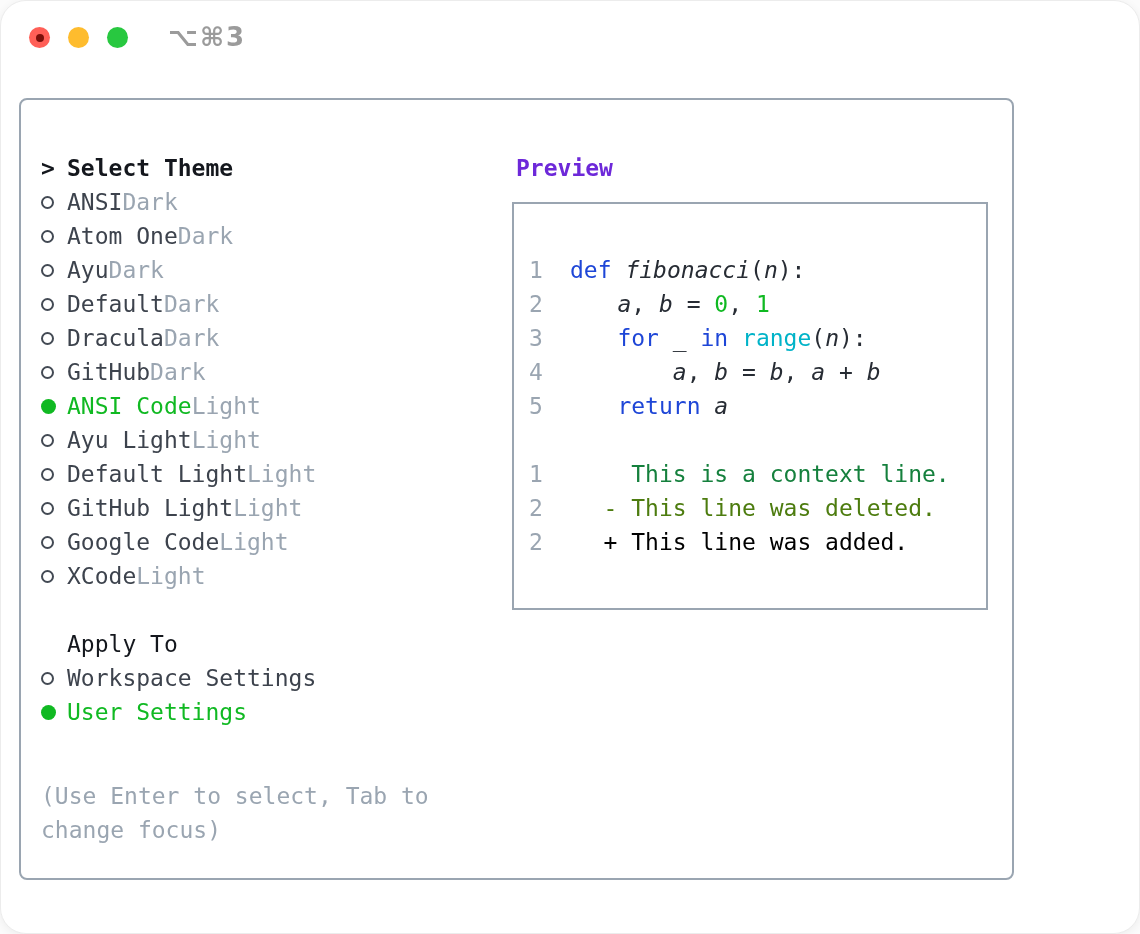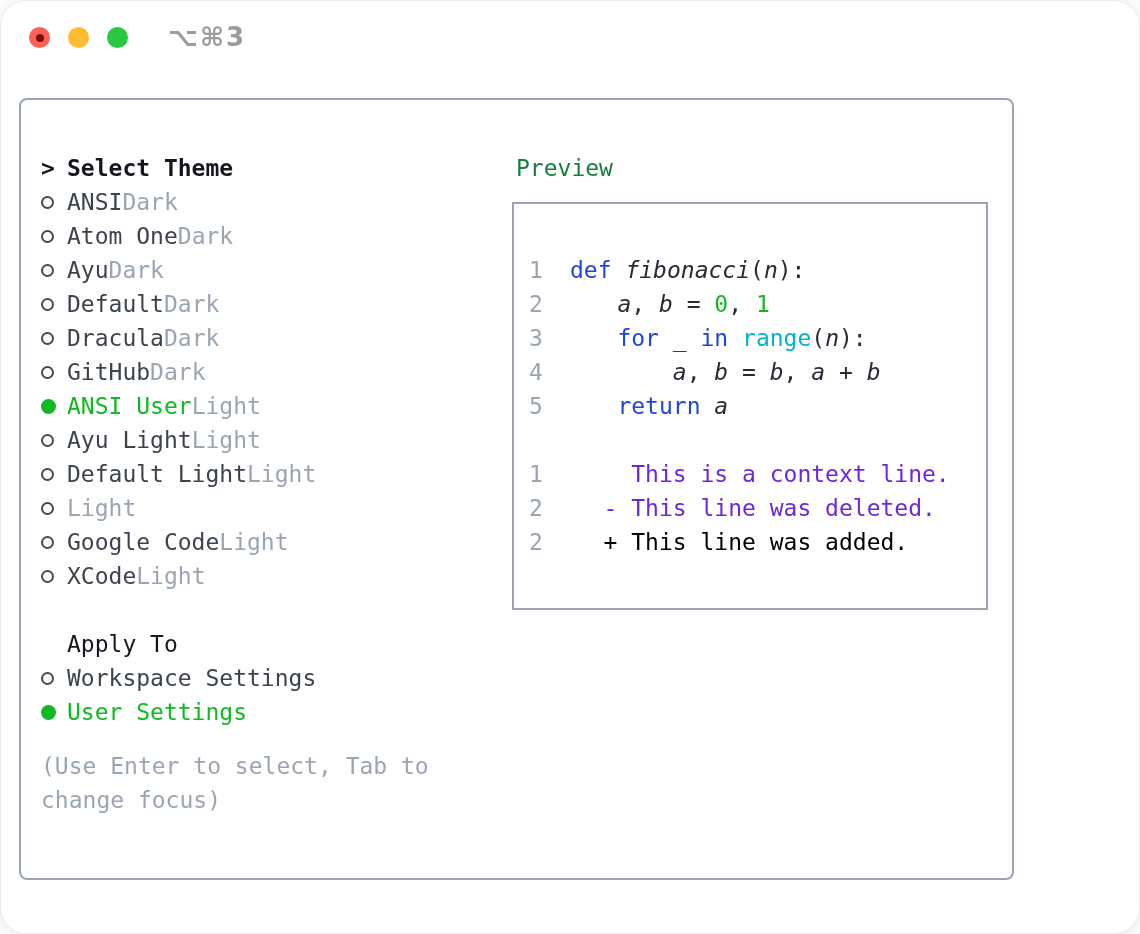--- a/index.html
+++ b/index.html
@@ -20,24 +20,24 @@
   .left-col{position:absolute;left:20px;top:51px;}
   .row{display:flex;height:34px;align-items:center;font-size:23px;color:#3d434d;white-space:pre;cursor:default;}
   .icon-col{width:26px;flex:0 0 26px;display:flex;align-items:center;}
   .pointer{font-weight:bold;color:#14171d;}
   .title-text{font-weight:bold;color:#14171d;}
   .radio{width:13px;height:13px;border:2px solid #434a54;border-radius:50%;box-sizing:border-box;}
   .radio.sel{width:15px;height:15px;border:none;background:#10b922;}
   .variant{color:#9aa5b1;}
   .spacer{height:34px;}
   .apply-title{color:#14171d;}
-  .help{color:#9aa5b1;font-size:23px;line-height:34px;white-space:pre;margin-top:20px;}
+  .help{color:#9aa5b1;font-size:23px;line-height:34px;white-space:pre;margin-top:50px;}
   
   .right-col{position:absolute;left:491px;top:51px;}
-  .preview-title{height:34px;line-height:34px;padding-left:4px;font-size:23px;font-weight:normal;color:#15803d;}
+  .preview-title{height:34px;line-height:34px;padding-left:4px;font-size:23px;font-weight:bold;color:#6d28d9;}
   .preview-box{margin-top:17px;width:476px;height:408px;border:2px solid #9aa5b1;box-sizing:border-box;
                background:#fff;padding:49px 0 0 15px;overflow:hidden;}
   .pline{height:34px;line-height:34px;font-size:23px;white-space:pre;}
   .ln{display:inline-block;width:14px;margin-right:19px;color:#9aa5b1;}
   .i{font-style:italic;}
 </style>
 </head>
 <body>
 
 <div class="window">
@@ -58,24 +58,24 @@
         <span class="icon-col"><span class="pointer">&gt;</span></span>
         <span class="title-text">Select Theme</span>
       </div>
       <div id="theme-rows">
           <div class="row"><span class="icon-col"><span class="radio"></span></span><span>ANSI</span> <span class="variant">Dark</span></div>
           <div class="row"><span class="icon-col"><span class="radio"></span></span><span>Atom One</span> <span class="variant">Dark</span></div>
           <div class="row"><span class="icon-col"><span class="radio"></span></span><span>Ayu</span> <span class="variant">Dark</span></div>
           <div class="row"><span class="icon-col"><span class="radio"></span></span><span>Default</span> <span class="variant">Dark</span></div>
           <div class="row"><span class="icon-col"><span class="radio"></span></span><span>Dracula</span> <span class="variant">Dark</span></div>
           <div class="row"><span class="icon-col"><span class="radio"></span></span><span>GitHub</span> <span class="variant">Dark</span></div>
-          <div class="row"><span class="icon-col"><span class="radio sel"></span></span><span style="color: rgb(16, 185, 34);">ANSI User</span> <span class="variant">Light</span></div>
+          <div class="row"><span class="icon-col"><span class="radio sel"></span></span><span style="color: rgb(16, 185, 34);">ANSI Code</span> <span class="variant">Light</span></div>
           <div class="row"><span class="icon-col"><span class="radio"></span></span><span>Ayu Light</span> <span class="variant">Light</span></div>
           <div class="row"><span class="icon-col"><span class="radio"></span></span><span>Default Light</span> <span class="variant">Light</span></div>
-          <div class="row"><span class="icon-col"><span class="radio"></span></span> <span class="variant">Light</span></div>
+          <div class="row"><span class="icon-col"><span class="radio"></span></span><span>GitHub Light</span> <span class="variant">Light</span></div>
           <div class="row"><span class="icon-col"><span class="radio"></span></span><span>Google Code</span> <span class="variant">Light</span></div>
           <div class="row"><span class="icon-col"><span class="radio"></span></span><span>XCode</span> <span class="variant">Light</span></div>
         </div>
       <div class="spacer"></div>
       <div class="row">
         <span class="icon-col"></span>
         <span class="apply-title">Apply To</span>
       </div>
       <div id="apply-rows">
           <div class="row"><span class="icon-col"><span class="radio"></span></span><span>Workspace Settings</span></div>
@@ -86,20 +86,20 @@
 
     <div class="right-col">
       <div class="preview-title">Preview</div>
       <div class="preview-box" id="preview-box">
           <div class="pline"><span class="ln">1</span><span style="color: rgb(30, 70, 215); margin-left: 8px;">def</span><span style="color: rgb(39, 44, 52);"> </span><span class="i" style="color: rgb(39, 44, 52);">fibonacci</span><span style="color: rgb(39, 44, 52);">(</span><span class="i" style="color: rgb(39, 44, 52);">n</span><span style="color: rgb(39, 44, 52);">):</span></div>
           <div class="pline"><span class="ln">2</span><span style="color: rgb(39, 44, 52);">    </span><span class="i" style="color: rgb(39, 44, 52);">a</span><span style="color: rgb(39, 44, 52);">, </span><span class="i" style="color: rgb(39, 44, 52);">b</span><span style="color: rgb(39, 44, 52);"> = </span><span style="color: rgb(16, 185, 34);">0</span><span style="color: rgb(39, 44, 52);">, </span><span style="color: rgb(16, 185, 34);">1</span></div>
           <div class="pline"><span class="ln">3</span><span style="color: rgb(39, 44, 52);">    </span><span style="color: rgb(30, 70, 215);">for</span><span style="color: rgb(39, 44, 52);"> _ </span><span style="color: rgb(30, 70, 215);">in</span><span style="color: rgb(39, 44, 52);"> </span><span style="color: rgb(0, 179, 200);">range</span><span style="color: rgb(39, 44, 52);">(</span><span class="i" style="color: rgb(39, 44, 52);">n</span><span style="color: rgb(39, 44, 52);">):</span></div>
           <div class="pline"><span class="ln">4</span><span style="color: rgb(39, 44, 52);">        </span><span class="i" style="color: rgb(39, 44, 52);">a</span><span style="color: rgb(39, 44, 52);">, </span><span class="i" style="color: rgb(39, 44, 52);">b</span><span style="color: rgb(39, 44, 52);"> = </span><span class="i" style="color: rgb(39, 44, 52);">b</span><span style="color: rgb(39, 44, 52);">, </span><span class="i" style="color: rgb(39, 44, 52);">a</span><span style="color: rgb(39, 44, 52);"> + </span><span class="i" style="color: rgb(39, 44, 52);">b</span></div>
           <div class="pline"><span class="ln">5</span><span style="color: rgb(39, 44, 52);">    </span><span style="color: rgb(30, 70, 215);">return</span><span style="color: rgb(39, 44, 52);"> </span><span class="i" style="color: rgb(39, 44, 52);">a</span></div>
           <div class="pline"><span class="ln"></span></div>
-          <div class="pline"><span class="ln">1</span><span style="color: #6d28d9;">     This is a context line.</span></div>
-          <div class="pline"><span class="ln">2</span><span style="color: #6d28d9;">   - This line was deleted.</span></div>
+          <div class="pline"><span class="ln">1</span><span style="color: #15803d;">     This is a context line.</span></div>
+          <div class="pline"><span class="ln">2</span><span style="color: #4d7c0f;">   - This line was deleted.</span></div>
           <div class="pline"><span class="ln">2</span><span style="color: #000000;">   + This line was added.</span></div>
         </div>
     </div>
 
   </div>
 </div>
 
 </body></html>

